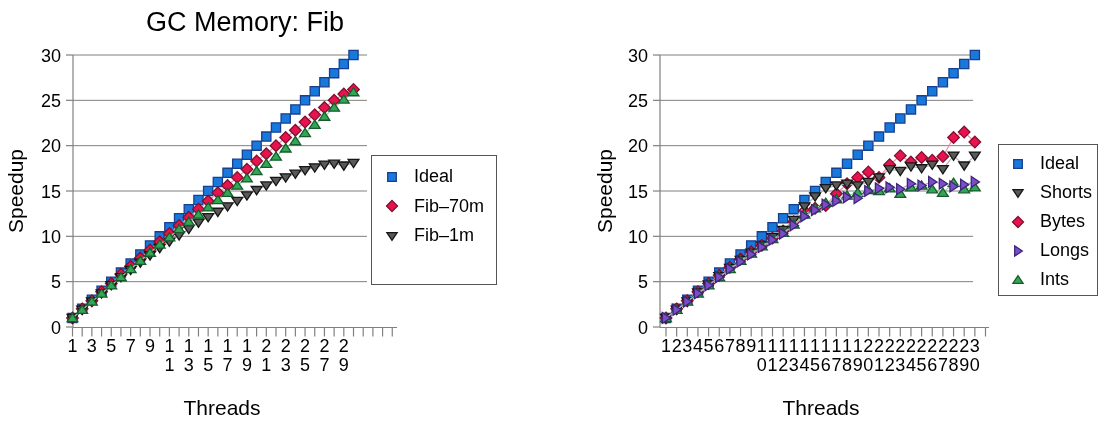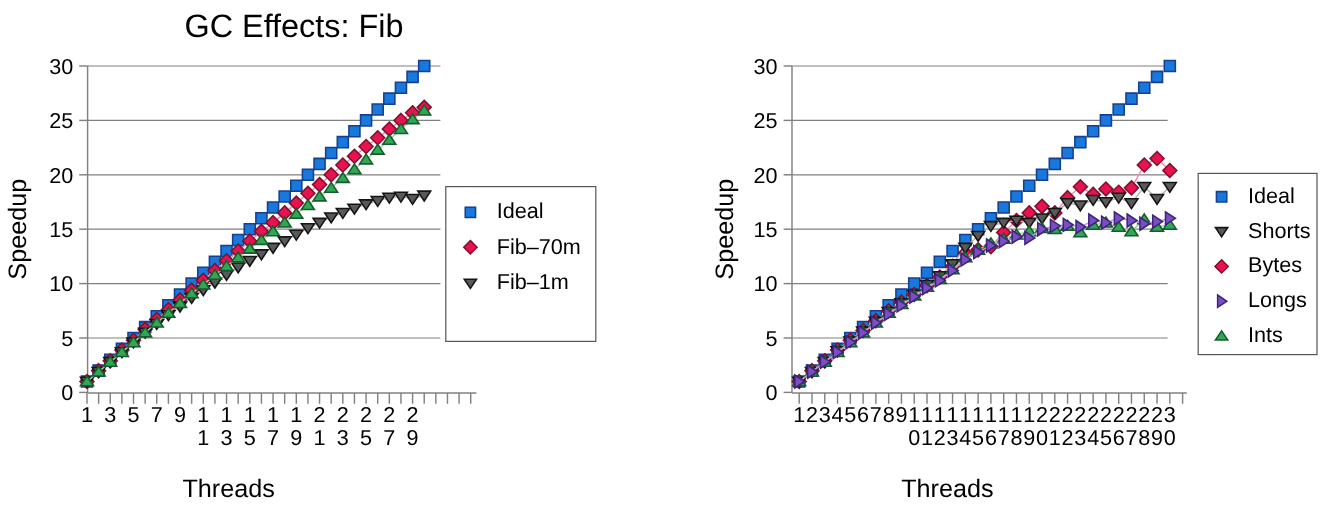--- a/index.html
+++ b/index.html
@@ -5,21 +5,21 @@
   html,body{margin:0;padding:0;background:#ffffff;}
   body{width:1102px;height:440px;position:relative;font-family:"Liberation Sans",sans-serif;color:#000;overflow:hidden;}
   .chart{position:absolute;top:0;width:551px;height:440px;}
   .chart svg{position:absolute;left:0;top:0;}
   .chart-title{position:absolute;text-align:center;font-size:27px;font-weight:400;white-space:nowrap;}
   .c0 .chart-title{left:30px;top:7px;width:430px;}
   .c1 .chart-title{left:59px;top:7px;width:466px;}
   .y-label{position:absolute;width:120px;height:24px;text-align:center;font-size:21px;transform:rotate(-90deg);}
   .c0 .y-label{left:-44px;top:179px;}
   .c1 .y-label{left:-6px;top:179px;}
-  .x-label{position:absolute;width:140px;font-size:21px;}
+  .x-label{position:absolute;width:140px;text-align:center;font-size:21px;}
   .c0 .x-label{left:152px;top:396px;}
   .c1 .x-label{left:200px;top:396px;}
   .legend{position:absolute;border:1px solid #555;background:#fff;box-sizing:border-box;}
   .c0 .legend{left:371px;top:155px;width:126px;height:130px;padding-top:6px;}
   .c1 .legend{left:447px;top:144px;width:100px;height:152px;padding-top:4px;}
   .legend-item{display:flex;align-items:center;height:29.5px;padding-left:11px;}
   .c1 .legend-item{height:29px;padding-left:10px;}
   .legend-item svg{position:static;margin-right:13px;flex:none;}
   .legend-text{font-size:18px;white-space:nowrap;}
 </style>
@@ -226,21 +226,21 @@
       <path d="M270.59 160.14666666666665 L281.39000000000004 160.14666666666665 L275.99 151.94666666666666 Z" fill="#31a753" stroke="#175c2d" stroke-width="1.3"></path>
       <path d="M280.2799999999999 151.98666666666668 L291.08 151.98666666666668 L285.67999999999995 143.7866666666667 Z" fill="#31a753" stroke="#175c2d" stroke-width="1.3"></path>
       <path d="M289.96999999999997 144.73333333333332 L300.77000000000004 144.73333333333332 L295.37 136.53333333333333 Z" fill="#31a753" stroke="#175c2d" stroke-width="1.3"></path>
       <path d="M299.65999999999997 136.57333333333335 L310.46000000000004 136.57333333333335 L305.06 128.37333333333336 Z" fill="#31a753" stroke="#175c2d" stroke-width="1.3"></path>
       <path d="M309.34999999999997 128.41333333333333 L320.15000000000003 128.41333333333333 L314.75 120.21333333333334 Z" fill="#31a753" stroke="#175c2d" stroke-width="1.3"></path>
       <path d="M319.03999999999996 120.25333333333333 L329.84000000000003 120.25333333333333 L324.44 112.05333333333334 Z" fill="#31a753" stroke="#175c2d" stroke-width="1.3"></path>
       <path d="M328.72999999999996 111.18666666666667 L339.53000000000003 111.18666666666667 L334.13 102.98666666666668 Z" fill="#31a753" stroke="#175c2d" stroke-width="1.3"></path>
       <path d="M338.41999999999996 103.02666666666664 L349.22 103.02666666666664 L343.82 94.82666666666665 Z" fill="#31a753" stroke="#175c2d" stroke-width="1.3"></path>
       <path d="M348.10999999999996 95.77333333333334 L358.91 95.77333333333334 L353.51 87.57333333333335 Z" fill="#31a753" stroke="#175c2d" stroke-width="1.3"></path>
     </svg>
-  <div class="chart-title">GC Effects: Fib</div>
+  <div class="chart-title">GC Memory: Fib</div>
   <div class="y-label">Speedup</div>
   <div class="x-label">Threads</div>
   <div class="legend">
       <div class="legend-item">
         <svg width="18" height="18">
           <path d="M4.7 4.7 h8.6 v8.6 h-8.6 Z" fill="#1878dc" stroke="#173f8f" stroke-width="1.3"></path>
         </svg>
         <span class="legend-text">Ideal</span>
       </div>
       <div class="legend-item">

